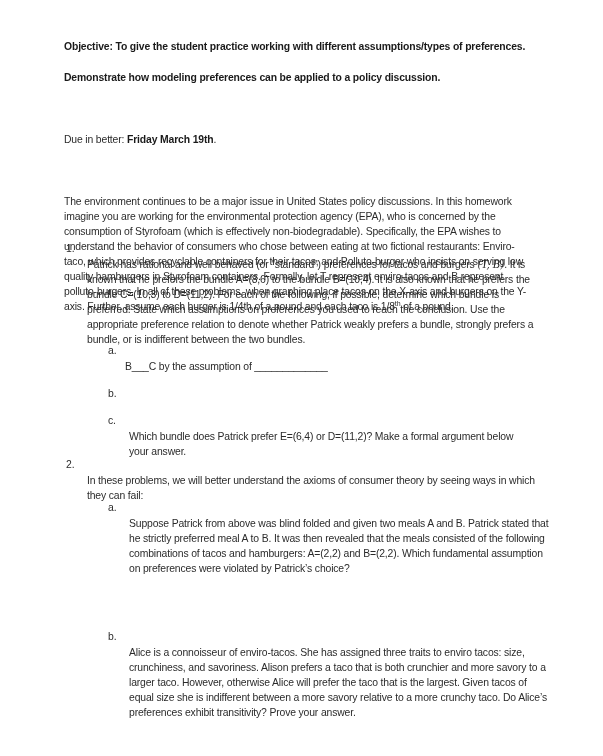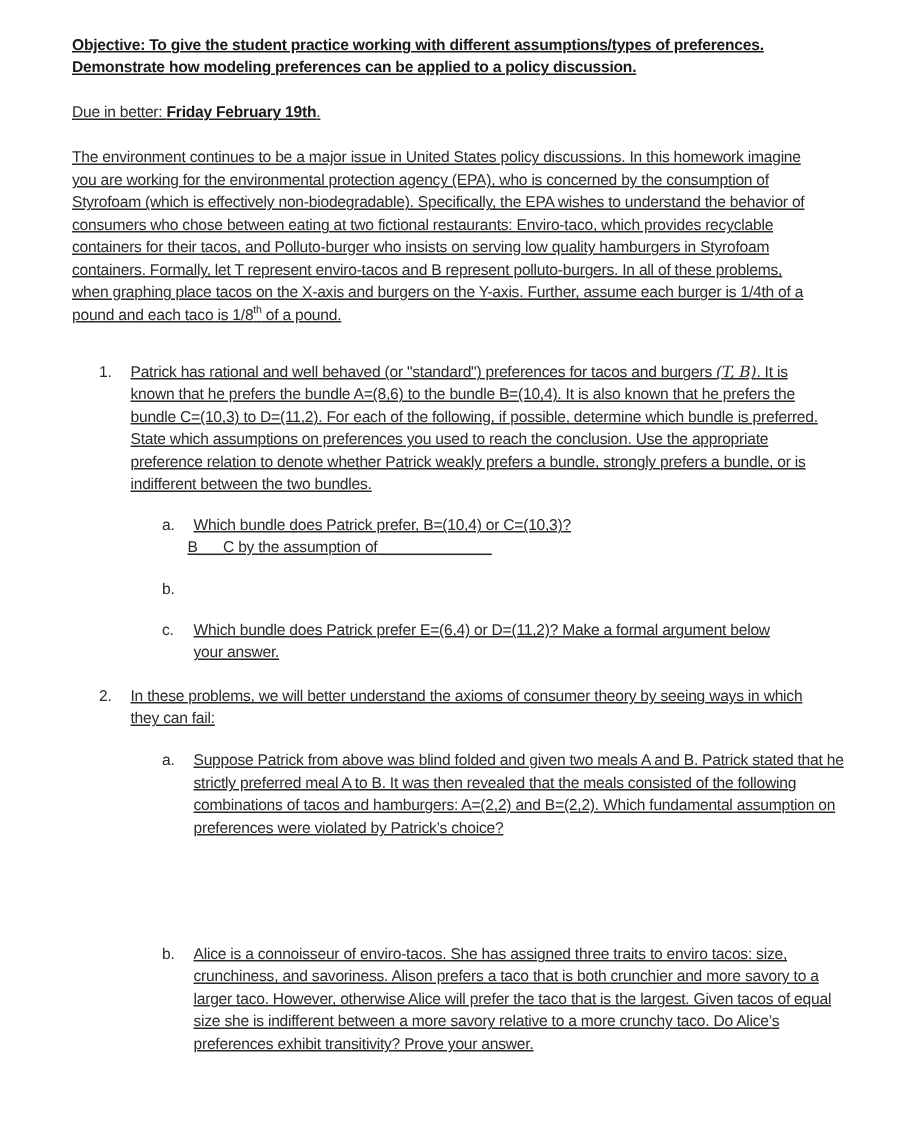--- a/index.html
+++ b/index.html
@@ -3,56 +3,55 @@
 <meta charset="utf-8">
 <style>
   html, body { margin: 0; padding: 0; background: #ffffff; }
   body {
     width: 603px; height: 756px; overflow: hidden; position: relative;
     font-family: "Liberation Sans", "DejaVu Sans", sans-serif;
     color: #2b2b2b; font-size: 10.4px; line-height: 15px;
     letter-spacing: -0.15px;
   }
   .page { position: absolute; left: 48px; top: 23px; width: 500px; }
-  p { margin: 0; text-decoration: underline; }
+  p { margin: 16px; }
   .bold { font-weight: bold; color: #1a1a1a; }
   .objective { font-weight: bold; color: #1a1a1a; }
   .gap-s { height: 15px; }
   .gap-m { height: 15px; }
   sup { font-size: 7px; line-height: 0; vertical-align: super; }
   .italic { font-style: italic; font-family: "DejaVu Serif", serif; }
 </style>
 </head>
 <body>
 
 <div class="page">
 
   <div>
     <p class="objective">Objective: To give the student practice working with different assumptions/types of preferences.</p>
     <p class="objective">Demonstrate how modeling preferences can be applied to a policy discussion.</p>
   </div>
 
   <div class="gap-s"></div>
 
-  <p><span>Due in better: </span><span class="bold">Friday February 19th</span><span>.</span></p>
+  <p><span>Due in better: </span><span class="bold">Friday March 19th</span><span>.</span></p>
 
   <div class="gap-m"></div>
 
   <p><span>The environment continues to be a major issue in United States policy discussions.  In this homework imagine you are working for the environmental protection agency (EPA), who is concerned by the consumption of Styrofoam (which is effectively non-biodegradable).  Specifically, the EPA wishes to understand the behavior of consumers who chose between eating at two fictional restaurants: Enviro-taco, which provides recyclable containers for their tacos, and Polluto-burger who insists on serving low quality hamburgers in Styrofoam containers.  Formally, let T represent enviro-tacos and B represent polluto-burgers.  In all of these problems, when graphing place tacos on the X-axis and burgers on the Y-axis. Further, assume each burger is 1/4th of a pound and each taco is 1/8</span><sup>th</sup><span> of a pound.</span></p>
 </div>
 
 <div style="position:absolute; left:66px; top:241px; width:488px;">
   <span style="position:absolute; left:0; top:0;">1.</span>
   <p style="margin-left:21px;">
     <span>Patrick has rational and well behaved (or "standard") preferences for tacos and burgers </span><span class="italic">(T, B)</span><span>. It is known that he prefers the bundle A=(8,6) to the bundle B=(10,4).   It is also known that he prefers the bundle C=(10,3) to D=(11,2).  For each of the following, if possible, determine which bundle is preferred. State which assumptions on preferences you used to reach the conclusion. Use the appropriate preference relation to denote whether Patrick weakly prefers a bundle, strongly prefers a bundle, or is indifferent between the two bundles.</span>
   </p>
 
   <div style="position:absolute; left:42px; top:102px; width:440px;">
     <span style="position:absolute; left:0; top:0;">a.</span>
-    <p style="margin-left:21px;">Which bundle does Patrick prefer, B=(10,4) or C=(10,3)?</p>
     <p style="margin-left:17px;">B___C by the assumption of _____________</p>
   </div>
 
   <div style="position:absolute; left:42px; top:145px; width:450px;">
     <span style="position:absolute; left:0; top:0;">b.</span>
   </div>
 
   <div style="position:absolute; left:42px; top:172px; width:440px;">
     <span style="position:absolute; left:0; top:0;">c.</span>
     <p style="margin-left:21px; width:405px; text-indent:0;">Which bundle does Patrick prefer E=(6,4) or D=(11,2)? Make a formal argument below your answer.</p>

